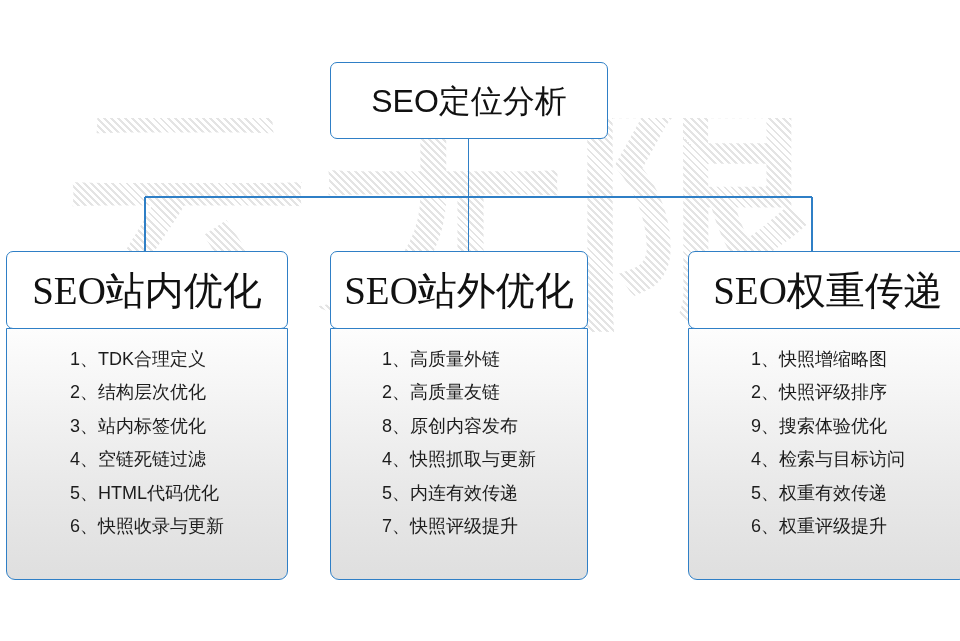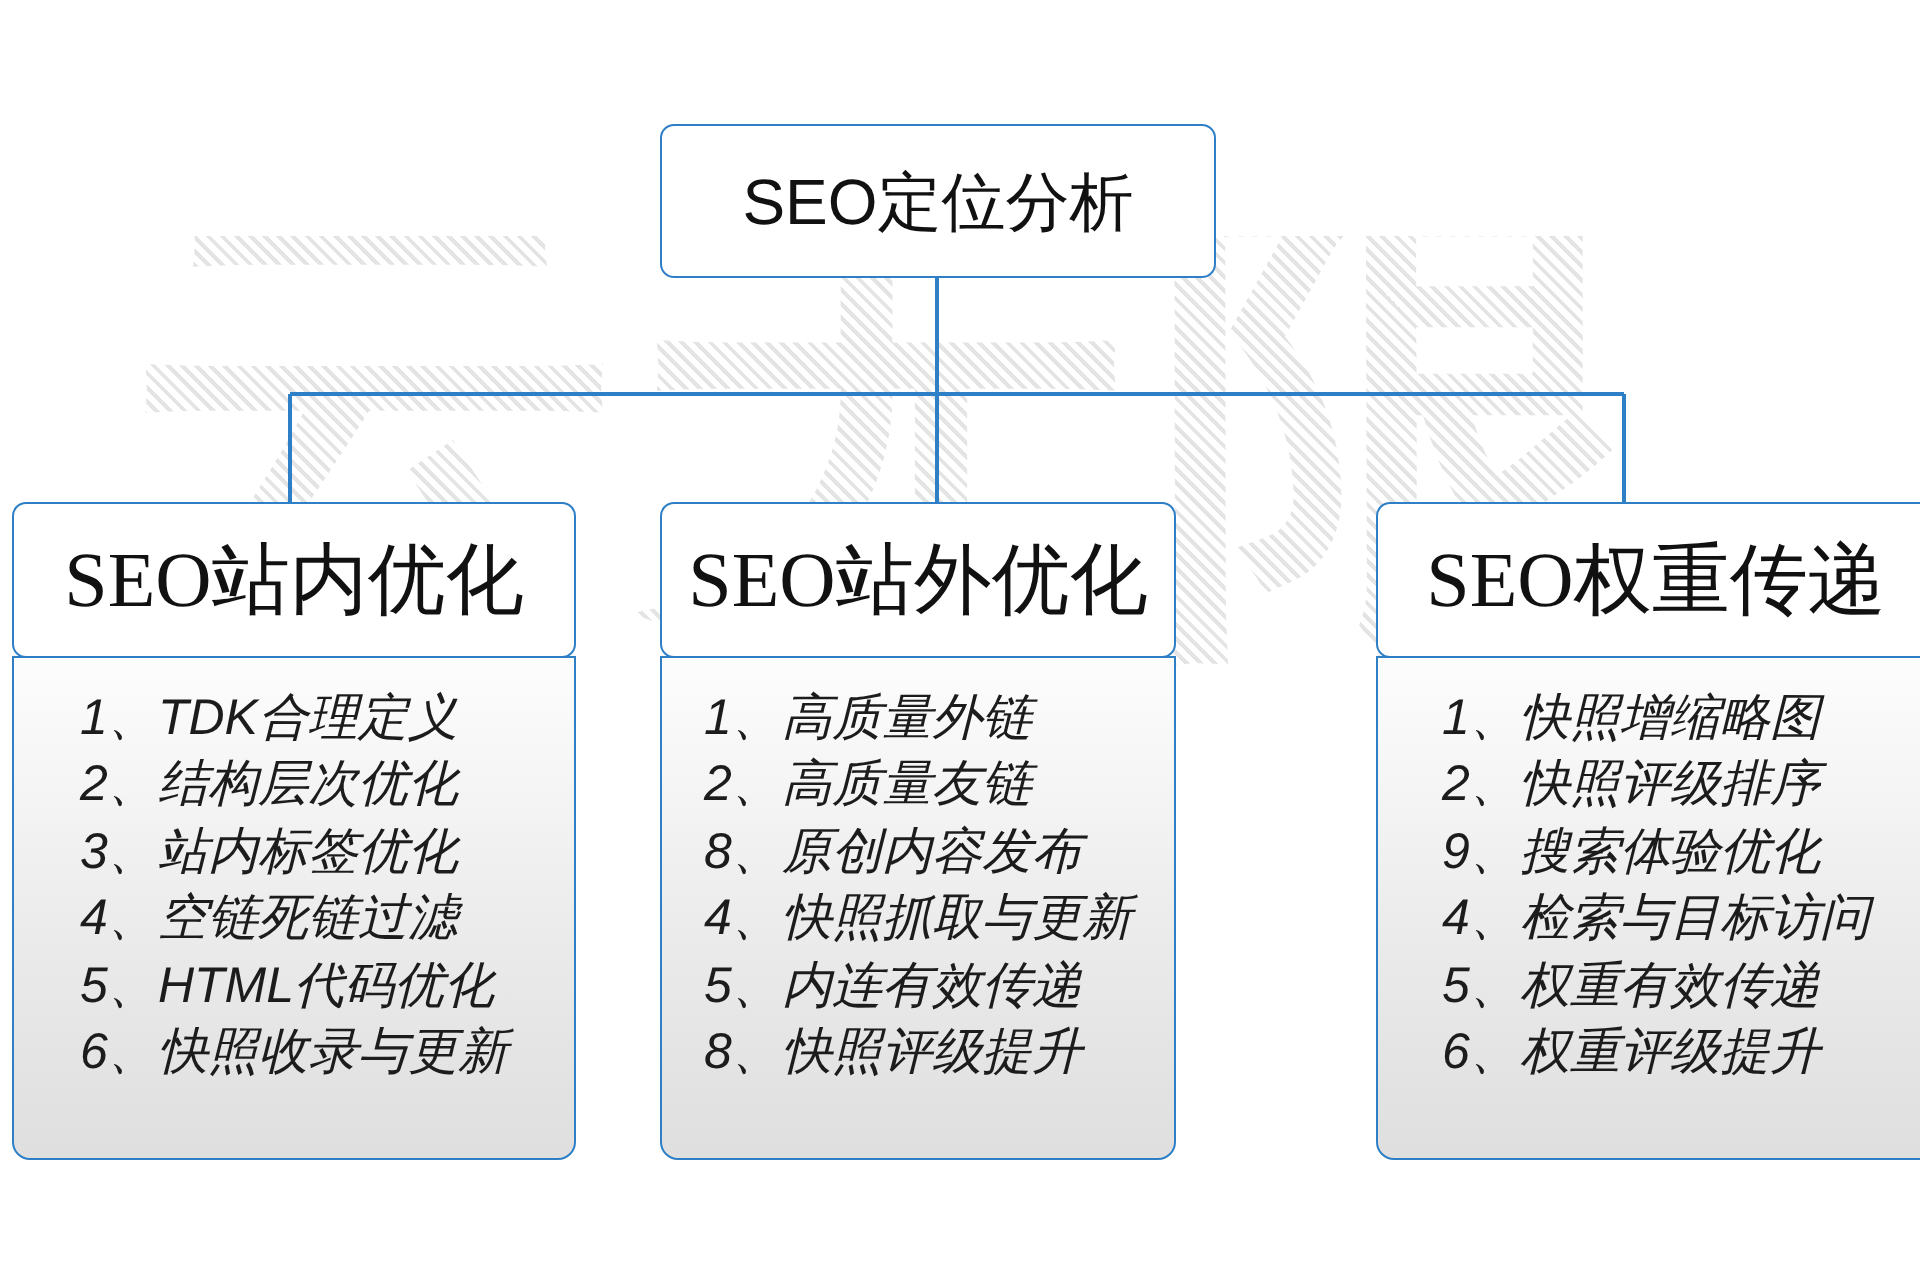--- a/index.html
+++ b/index.html
@@ -125,25 +125,24 @@
     display: flex;
     flex-direction: column;
     align-items: center;
   }
   .item-list {
     list-style: none;
     margin: 0;
     padding: 0;
   }
   .item-list li {
-    font-size: 25px;
+    font-size: 18px;
     color: #1c1c1c;
     line-height: 33.5px;
     white-space: nowrap;
-    font-style: italic;
   }
 
   
   #col-0 { left: 6px;   width: 282px; }
   #col-1 { left: 330px; width: 258px; }
   #col-2 { left: 662px; width: 280px; margin-left: 26px; }
 </style>
 </head>
 <body>
 
@@ -187,21 +186,21 @@
     <div class="column-header">
       <span class="col-title">SEO站外优化</span>
     </div>
     <div class="column-body">
       <ul class="item-list">
         <li>1、高质量外链</li>
         <li>2、高质量友链</li>
         <li>8、原创内容发布</li>
         <li>4、快照抓取与更新</li>
         <li>5、内连有效传递</li>
-        <li>8、快照评级提升</li>
+        <li>7、快照评级提升</li>
       </ul>
     </div>
   </div>
 
   <div class="column" id="col-2">
     <div class="column-header">
       <span class="col-title">SEO权重传递</span>
     </div>
     <div class="column-body">
       <ul class="item-list">

